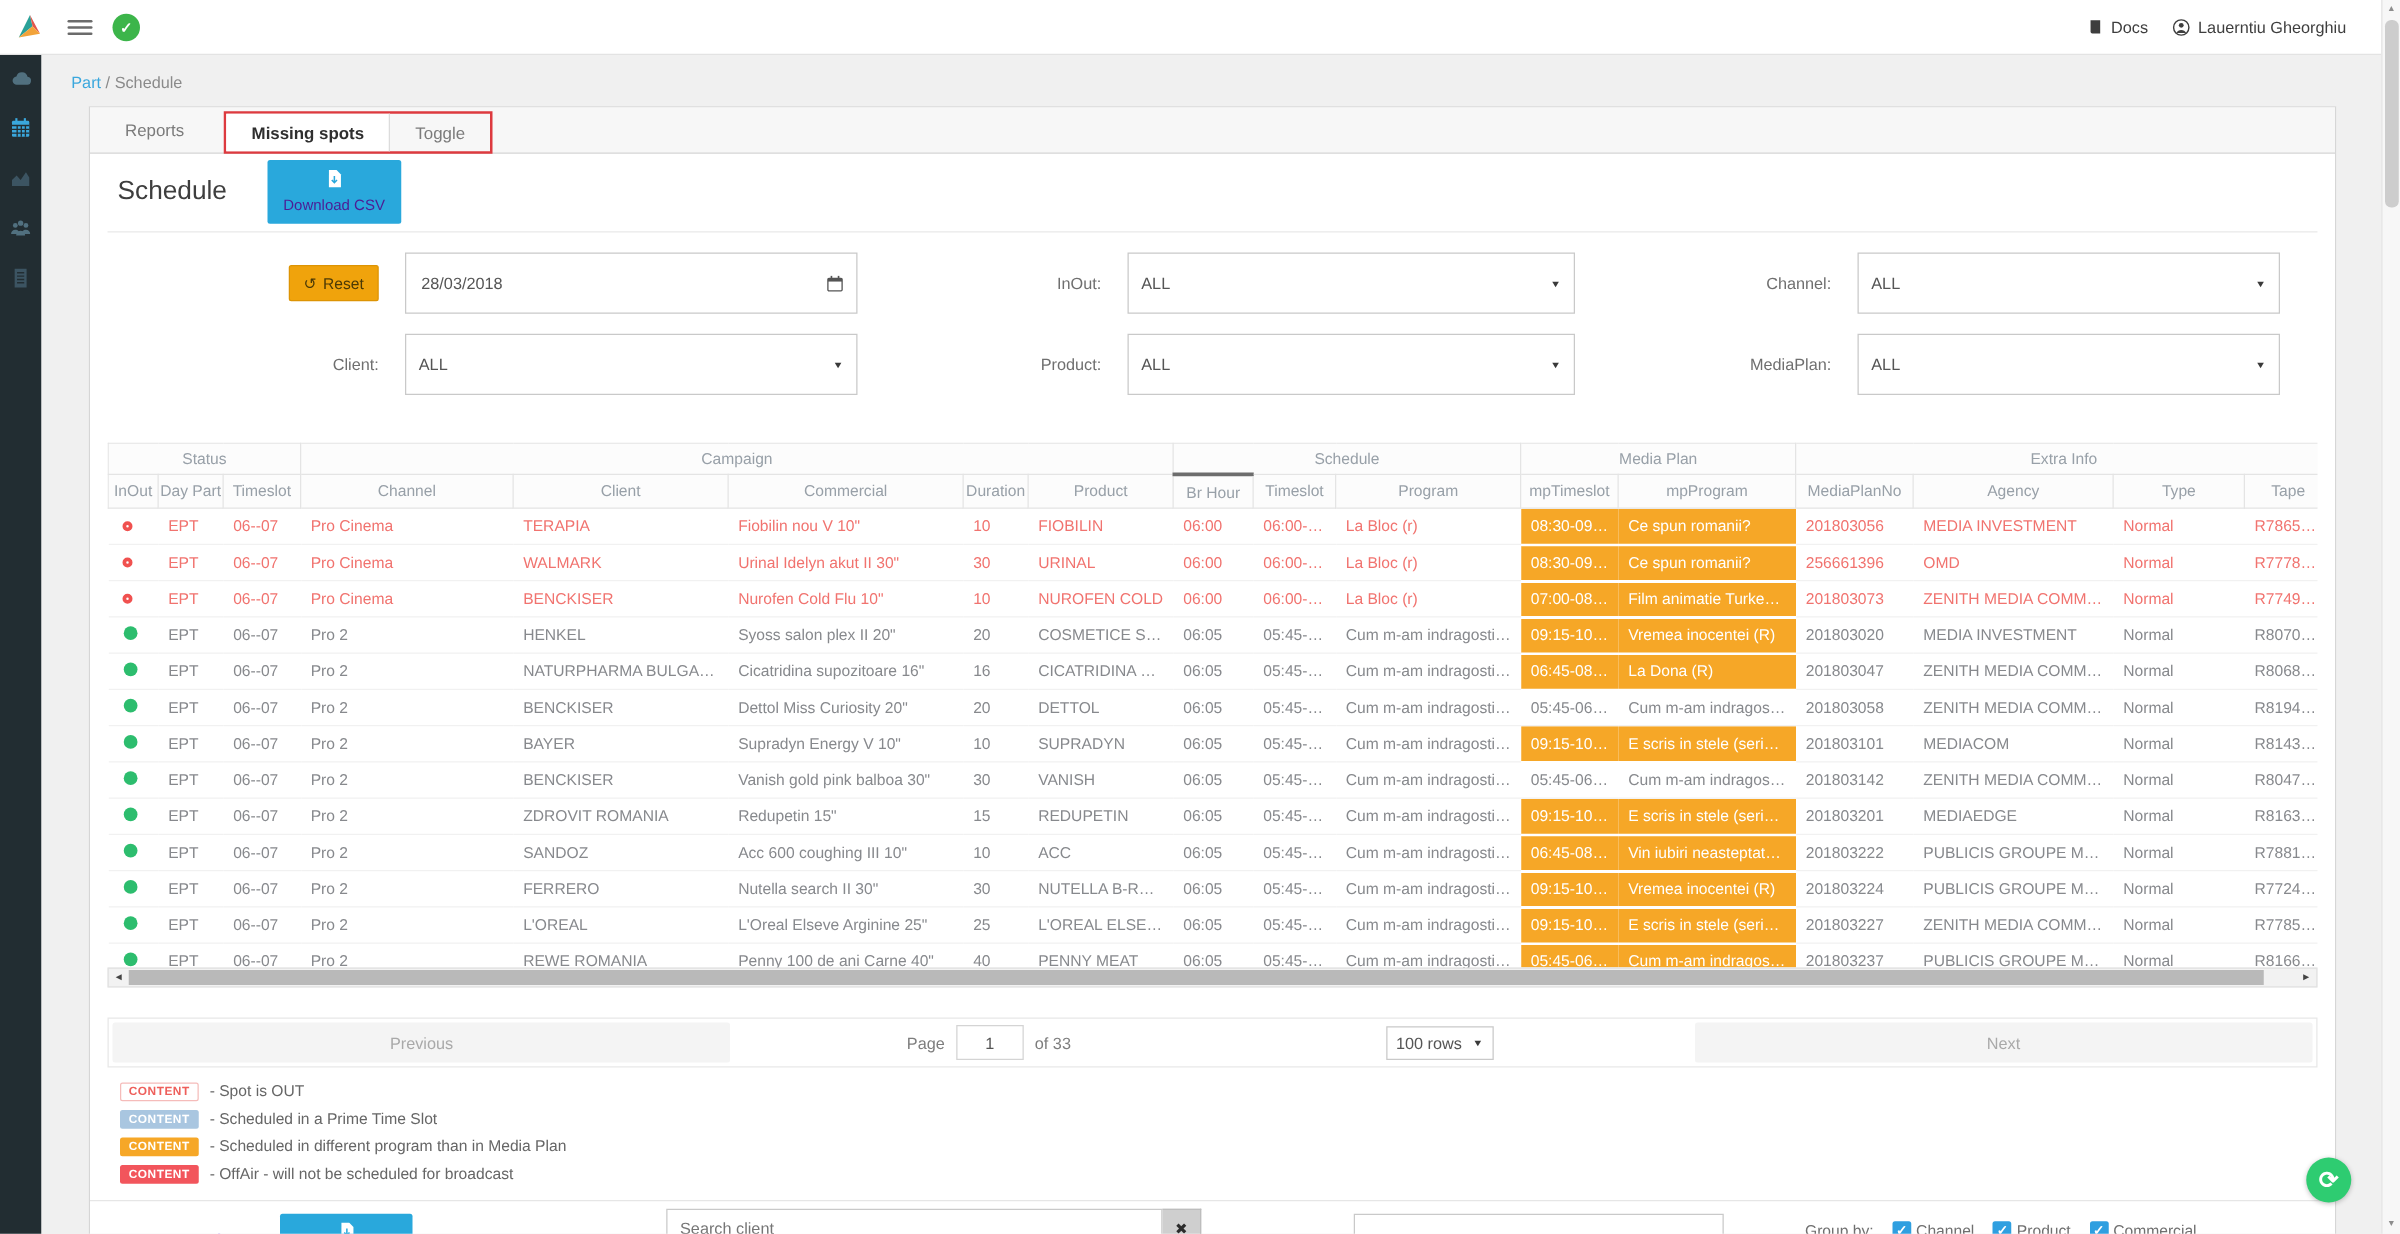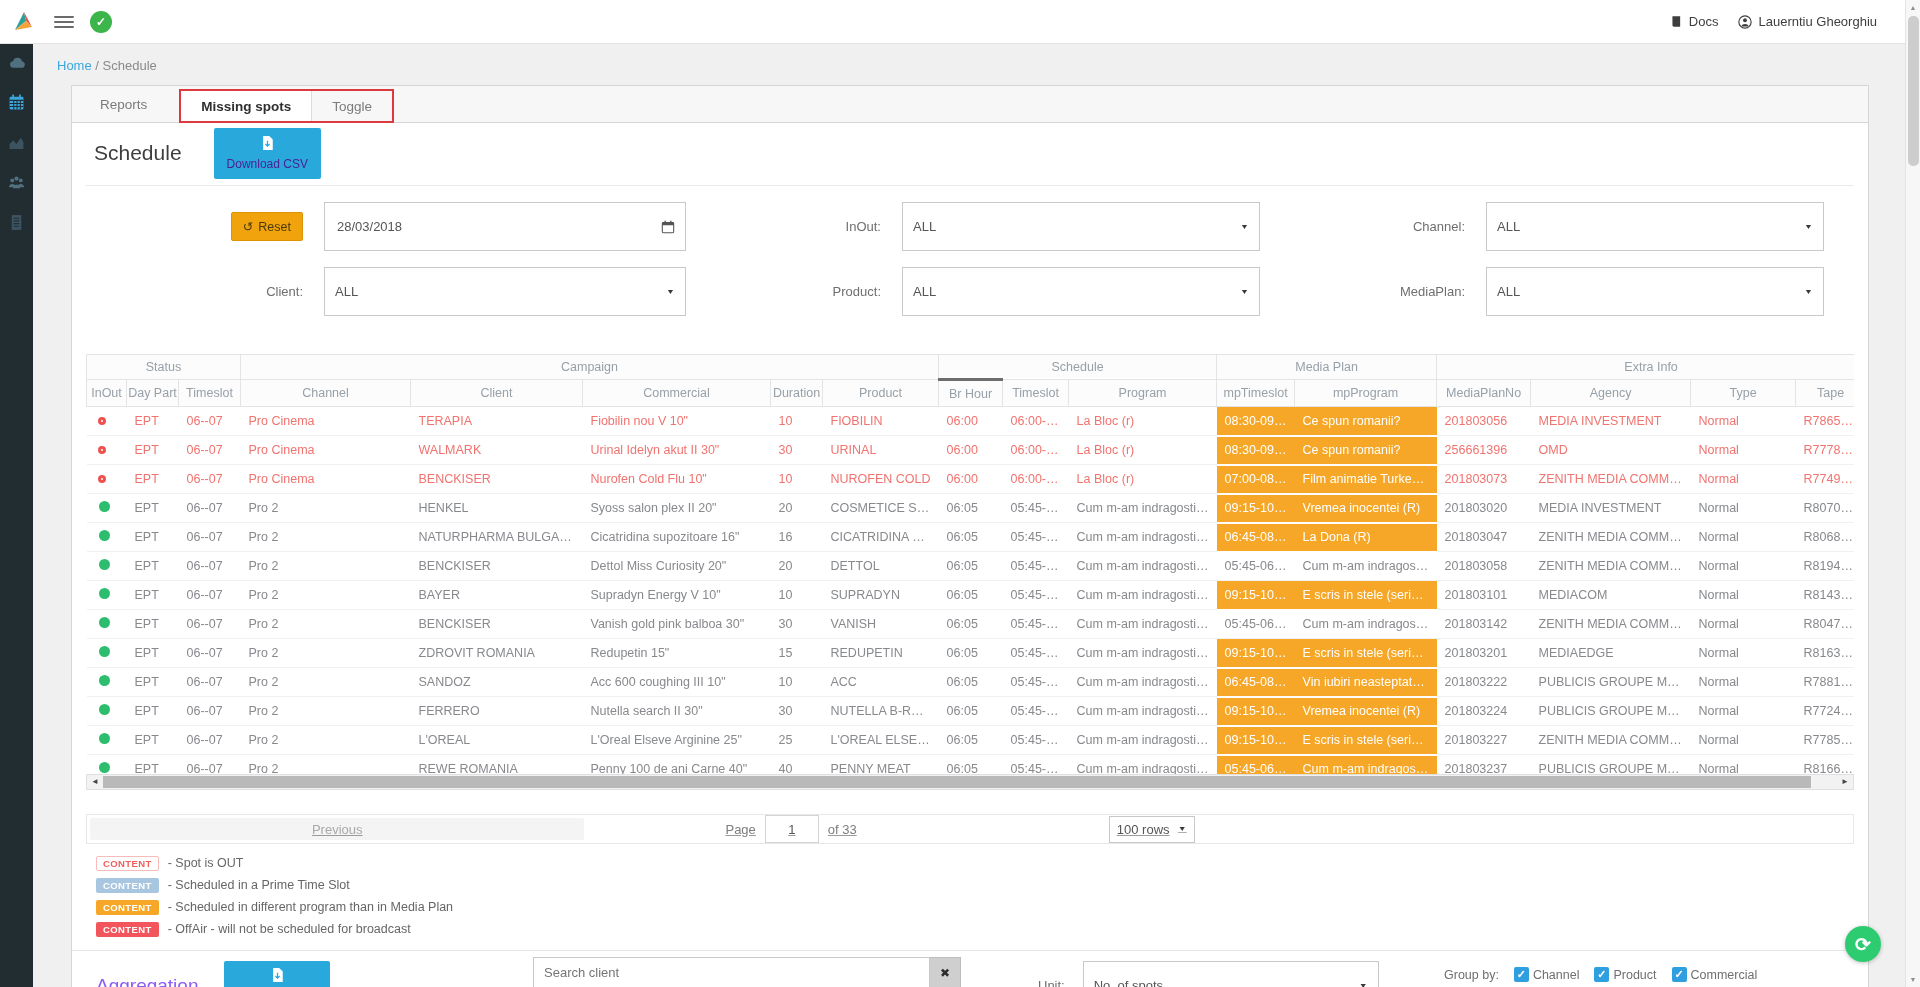--- a/index.html
+++ b/index.html
@@ -73,22 +73,22 @@
   td.c-tape{text-align:right;}
   .dot{width:11px;height:11px;border-radius:50%;background:#2dbd6e;display:inline-block;margin-left:4px;}
   .ring{width:8px;height:8px;border-radius:50%;border:3px solid #f0514f;display:inline-block;margin-left:3px;}
 
   
   .hscroll{height:16px;background:#f2f2f2;border:1px solid #e0e0e0;display:flex;align-items:center;}
   .hs-arrow{width:16px;text-align:center;font-size:8px;color:#444;cursor:pointer;line-height:14px;}
   .hs-thumb{flex:1;height:12px;background:#b9b9b9;margin-right:26px;cursor:grab;}
 
   
-  .pager{display:flex;margin-top:24px;border:1px solid #e8e8e8;height:30px;align-items:center;
-         font-size:13px;color:#9b9b9b;background:#fff;text-decoration:underline;}
+  .pager{display:flex;margin-top:24px;border:1px solid #e8e8e8;height:40px;align-items:center;
+         font-size:13px;color:#9b9b9b;background:#fff;}
   .pg-btn{width:28%;align-self:stretch;background:#f4f4f4;display:flex;align-items:center;
           justify-content:center;color:#a9a9a9;margin:3px;cursor:pointer;border-radius:2px;}
   .pg-mid{flex:1;display:flex;align-items:center;}
   .pg-page{margin-left:138px;display:flex;align-items:center;gap:9px;color:#7d7d7d;}
   .pg-page input{width:54px;height:28px;border:1px solid #d4d4d4;text-align:center;font:inherit;color:#555;}
   .pg-rows{margin-left:252px;width:86px;height:27px;padding:0 7px;}
 
   
   .legend{margin:8px 0 0 10px;font-size:12.5px;color:#666;}
   .lg-title{height:18px;color:#555;}
@@ -194,21 +194,21 @@
     <div class="sb-item dim">
       <span><svg viewBox="0 0 16 16">
           <path d="M3.5 1h9v14h-9z"></path>
           <path d="M5.3 4h5.4M5.3 6.5h5.4M5.3 9h5.4M5.3 11.5h5.4" stroke="#222d32" stroke-width="1.1" fill="none"></path>
         </svg></span>
     </div>
   </div>
 
 <div class="content">
   <div class="breadcrumb">
-    <a>Home</a>
+    <a>Part</a>
     <span> / </span>
     <span>Schedule</span>
   </div>
 
   <div class="card">
     <div class="tabstrip">
       <div class="tab">Reports</div>
       <div class="tabgroup">
         <div class="tab active">Missing spots</div>
         <div class="tab">Toggle</div>
@@ -586,20 +586,21 @@
           <div class="pg-page">
             <span>Page</span>
             <input value="1" style="">
             <span>of 33</span>
           </div>
           <div class="ctl pg-rows">
             <span>100 rows</span>
             <span class="sel-arrow">▼</span>
           </div>
         </div>
+        <div class="pg-btn">Next</div>
       </div>
 
       <div class="legend">
         <div>
             <div class="lg-item">
               <span class="badge out">CONTENT</span>
               <span>- Spot is OUT</span>
             </div>
             <div class="lg-item">
               <span class="badge prime">CONTENT</span>

